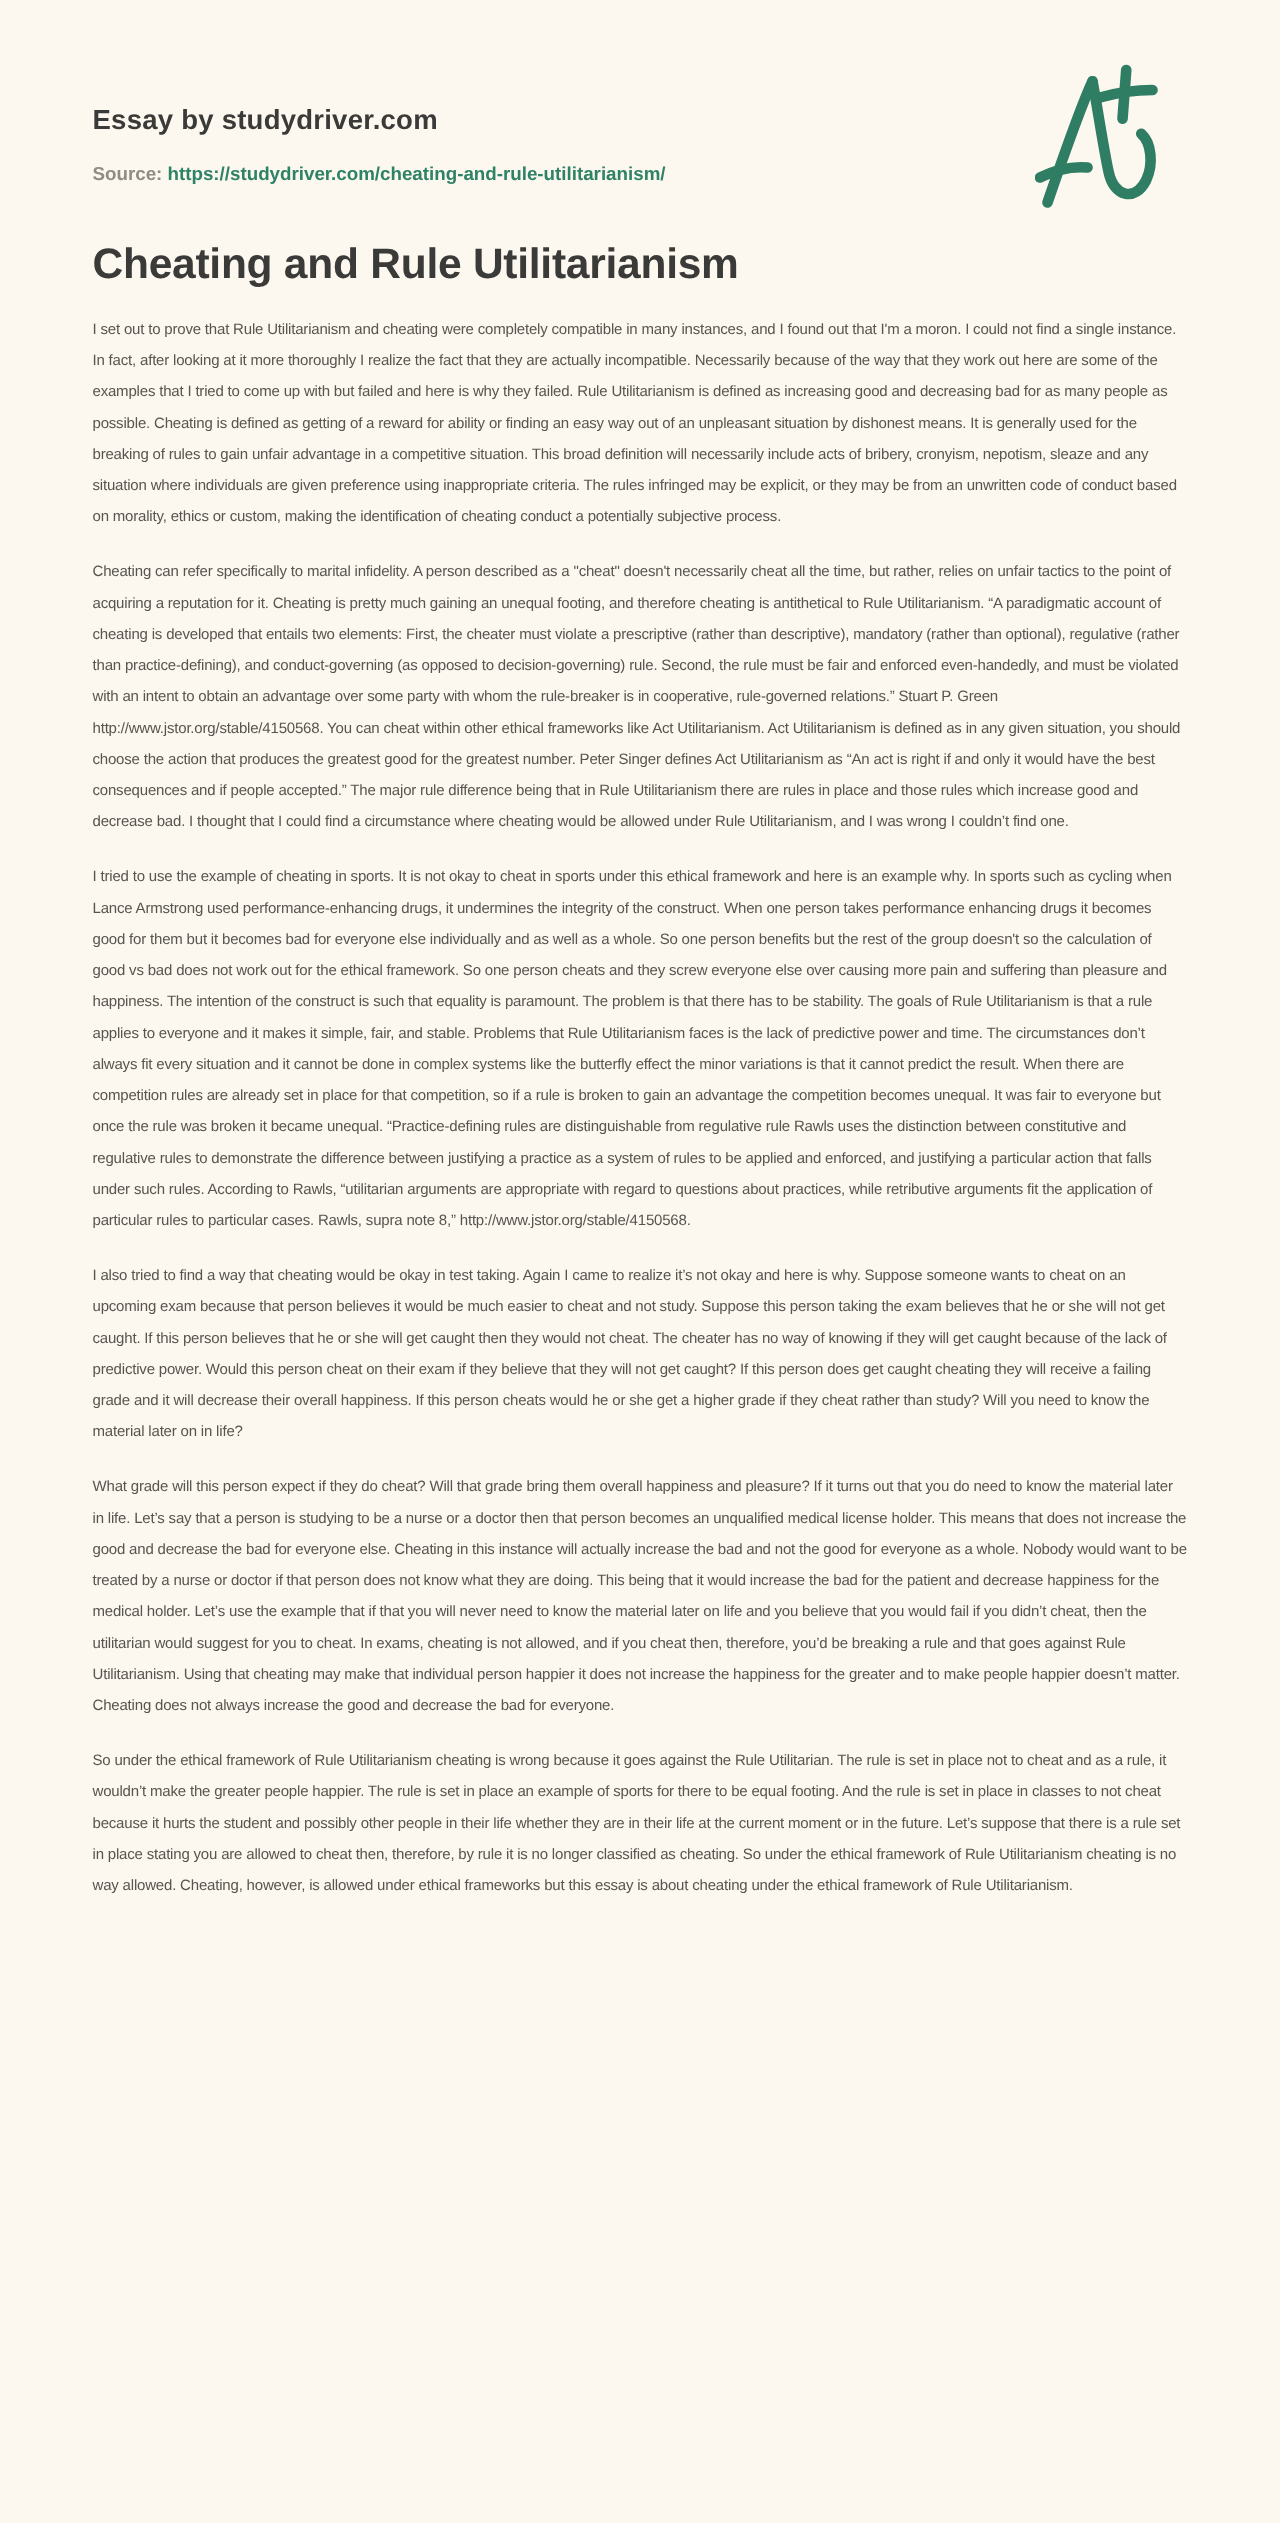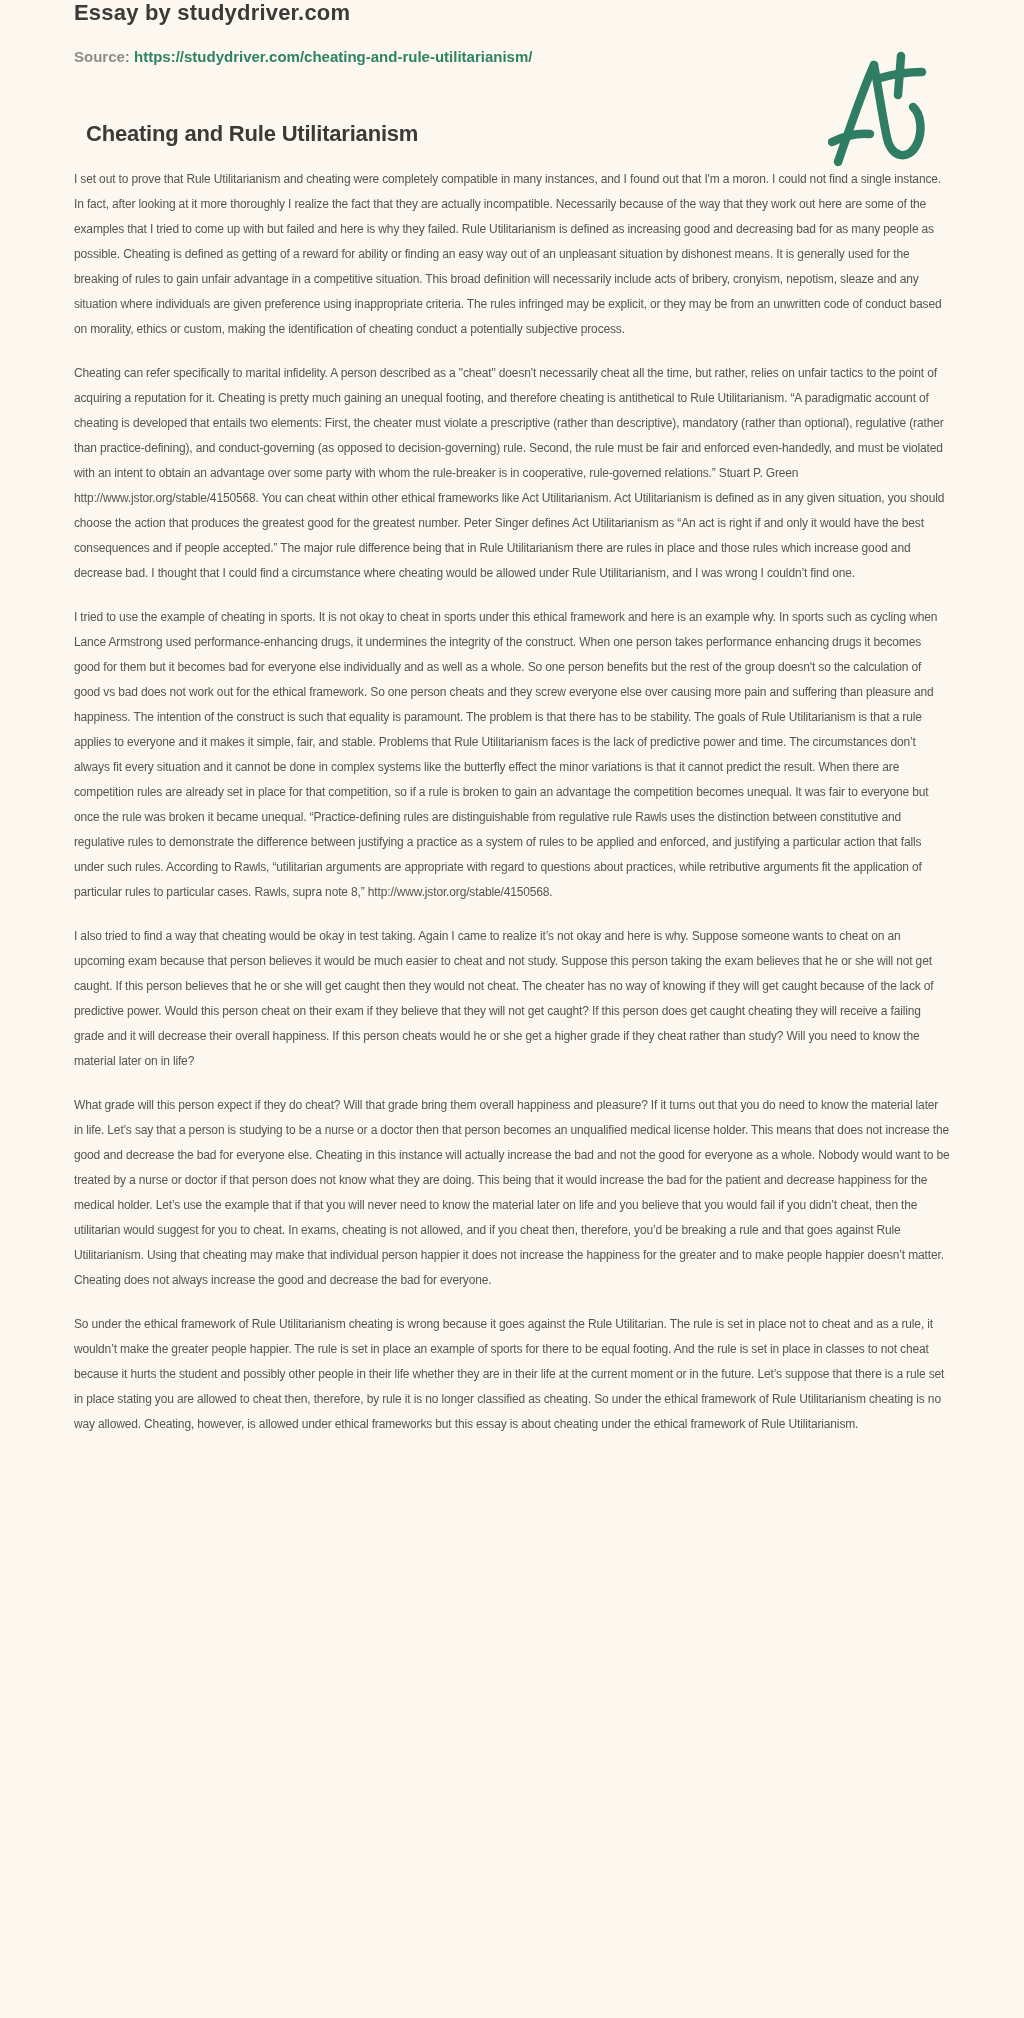--- a/index.html
+++ b/index.html
@@ -19,20 +19,21 @@
     background: #FCF7EF;
   }
   .content {
     position: absolute;
     left: 74px;
     top: 0;
     width: 876px;
   }
   .header-title {
     margin: 0;
+    padding-top: 83px;
     font-size: 22px;
     font-weight: bold;
     color: #3A3A38;
     letter-spacing: 0.2px;
   }
   .source-line {
     margin-top: 22px;
     font-size: 15px;
     color: #8F8C85;
     font-weight: bold;
@@ -42,23 +43,23 @@
     text-decoration: none;
   }
   .logo {
     position: absolute;
     left: 828px;
     top: 50px;
     width: 100px;
     height: 118px;
   }
   .doc-title {
-    margin: 12px;
+    margin: 0;
     padding-top: 44px;
-    font-size: 22px;
+    font-size: 34px;
     font-weight: bold;
     color: #3A3A38;
     letter-spacing: -0.2px;
   }
   .essay {
     margin-top: 20px;
   }
   .essay p {
     margin: 0 0 19px 0;
     font-size: 12px;

